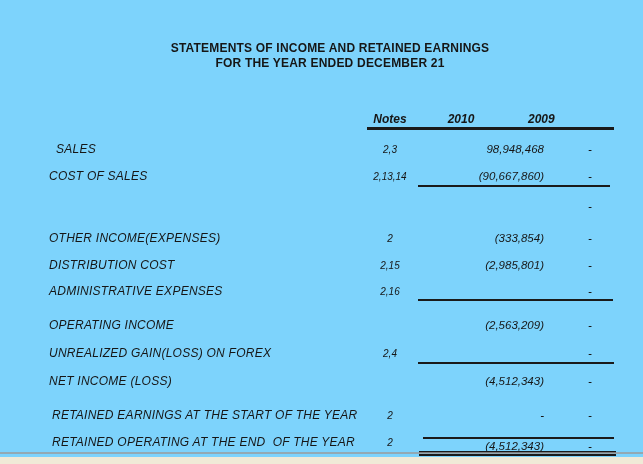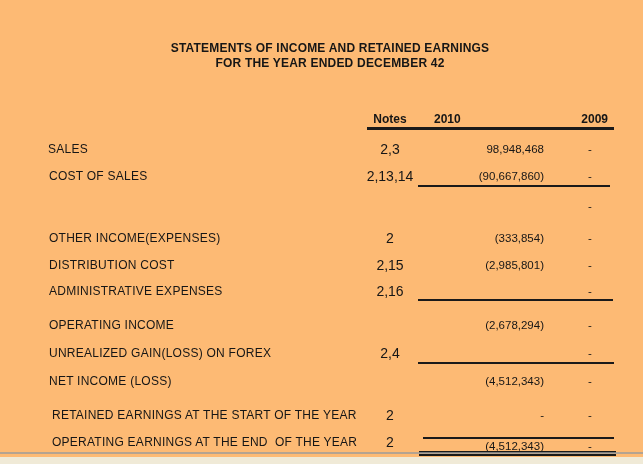--- a/index.html
+++ b/index.html
@@ -1,57 +1,57 @@
 <!DOCTYPE html>
 <html><head>
 <meta charset="utf-8">
 <style>
   html,body{margin:0;padding:0;}
   .page{
     position:relative; width:643px; height:464px;
-    background:#fdba74; overflow:hidden;
+    background:#7dd3fc; overflow:hidden;
     font-family:"Liberation Sans", sans-serif;
     color:#161616;
   }
   .title{
     position:absolute; left:30px; top:41px; width:600px;
     text-align:center; font-weight:700; font-size:12px; line-height:15px;
     letter-spacing:0.2px;
   }
-  .trow{ position:absolute; left:0; width:593px; height:13px; font-size:12px; line-height:13px; }
+  .trow{ position:absolute; left:0; width:593px; height:13px; font-size:12px; line-height:13px;font-style:italic; }
   .cell{ position:absolute; top:0; white-space:pre; }
   .label{ left:49px; width:312px; letter-spacing:0.25px; }
-  .label.indent{ left:48px; }
+  .label.indent{ left:56px; }
   .label.indent-sm{ left:52px; }
-  .notes{ left:358px; width:64px; text-align:center; font-size:14px; }
+  .notes{ left:358px; width:64px; text-align:center; font-size:10px; }
   .v2010{ left:424px; width:120px; text-align:right; font-size:11.5px; }
   .v2009{ left:548px; width:84px; text-align:center; font-size:11.5px; }
   .hdr .cell{ font-weight:700; font-size:12px; }
-  .hdr .h2010{ left:434px; width:96px; }
-  .hdr .h2009{ left:528px; width:80px; text-align:right; }
+  .hdr .h2010{ left:413px; width:96px; text-align:center; }
+  .hdr .h2009{ left:528px; width:80px; text-align:left; }
   .last .v2010, .last .v2009{ top:4px; }
   .rule{ position:absolute; background:#1a1a1a; }
   .rule-header{ left:367px; top:127px; width:247px; height:3px; }
   .rule-cost{ left:418px; top:185px; width:192px; height:2px; }
   .rule-admin{ left:418px; top:299px; width:195px; height:2px; }
   .rule-unreal{ left:418px; top:362px; width:196px; height:2px; }
   .rule-above-end{ left:423px; top:437px; width:191px; height:2px; }
   .rule-dbl-1{ left:419px; top:451px; width:197px; height:2px; }
   .rule-dbl-2{ left:419px; top:454px; width:197px; height:2px; }
   .scan-line{ position:absolute; left:0; top:452px; width:643px; height:2px; background:#9b9b9b; opacity:0.75; }
   .scan-strip{ position:absolute; left:0; top:457px; width:643px; height:7px; background:#f0ead7; }
 </style>
 </head>
 <body>
 
 <div class="page">
 
   <div class="title">
     <div>STATEMENTS OF INCOME AND RETAINED EARNINGS</div>
-    <div>FOR THE YEAR ENDED DECEMBER 42</div>
+    <div>FOR THE YEAR ENDED DECEMBER 21</div>
   </div>
 
   <div class="trow hdr" style="top:113px">
     <div class="cell notes">Notes</div>
     <div class="cell h2010">2010</div>
     <div class="cell h2009">2009</div>
   </div>
   <div class="rule rule-header"></div>
 
   <div class="trow" style="top:143px">
@@ -91,21 +91,21 @@
   <div class="trow" style="top:285px">
     <div class="cell label">ADMINISTRATIVE EXPENSES</div>
     <div class="cell notes">2,16</div>
     <div class="cell v2009">-</div>
   </div>
   <div class="rule rule-admin"></div>
 
   <div class="trow" style="top:319px">
     <div class="cell label">OPERATING INCOME</div>
     <div class="cell notes"></div>
-    <div class="cell v2010">(2,678,294)</div>
+    <div class="cell v2010">(2,563,209)</div>
     <div class="cell v2009">-</div>
   </div>
 
   <div class="trow" style="top:347px">
     <div class="cell label">UNREALIZED GAIN(LOSS) ON FOREX</div>
     <div class="cell notes">2,4</div>
     <div class="cell v2009">-</div>
   </div>
   <div class="rule rule-unreal"></div>
 
@@ -117,21 +117,21 @@
   </div>
 
   <div class="trow" style="top:409px">
     <div class="cell label indent-sm">RETAINED EARNINGS AT THE START OF THE YEAR</div>
     <div class="cell notes">2</div>
     <div class="cell v2010">-</div>
     <div class="cell v2009">-</div>
   </div>
 
   <div class="trow last" style="top:436px">
-    <div class="cell label indent-sm">OPERATING EARNINGS AT THE END  OF THE YEAR</div>
+    <div class="cell label indent-sm">RETAINED OPERATING AT THE END  OF THE YEAR</div>
     <div class="cell notes">2</div>
     <div class="cell v2010">(4,512,343)</div>
     <div class="cell v2009">-</div>
   </div>
   <div class="rule rule-above-end"></div>
   <div class="rule rule-dbl-1"></div>
   <div class="rule rule-dbl-2"></div>
 
   <div class="scan-line"></div>
   <div class="scan-strip"></div>

